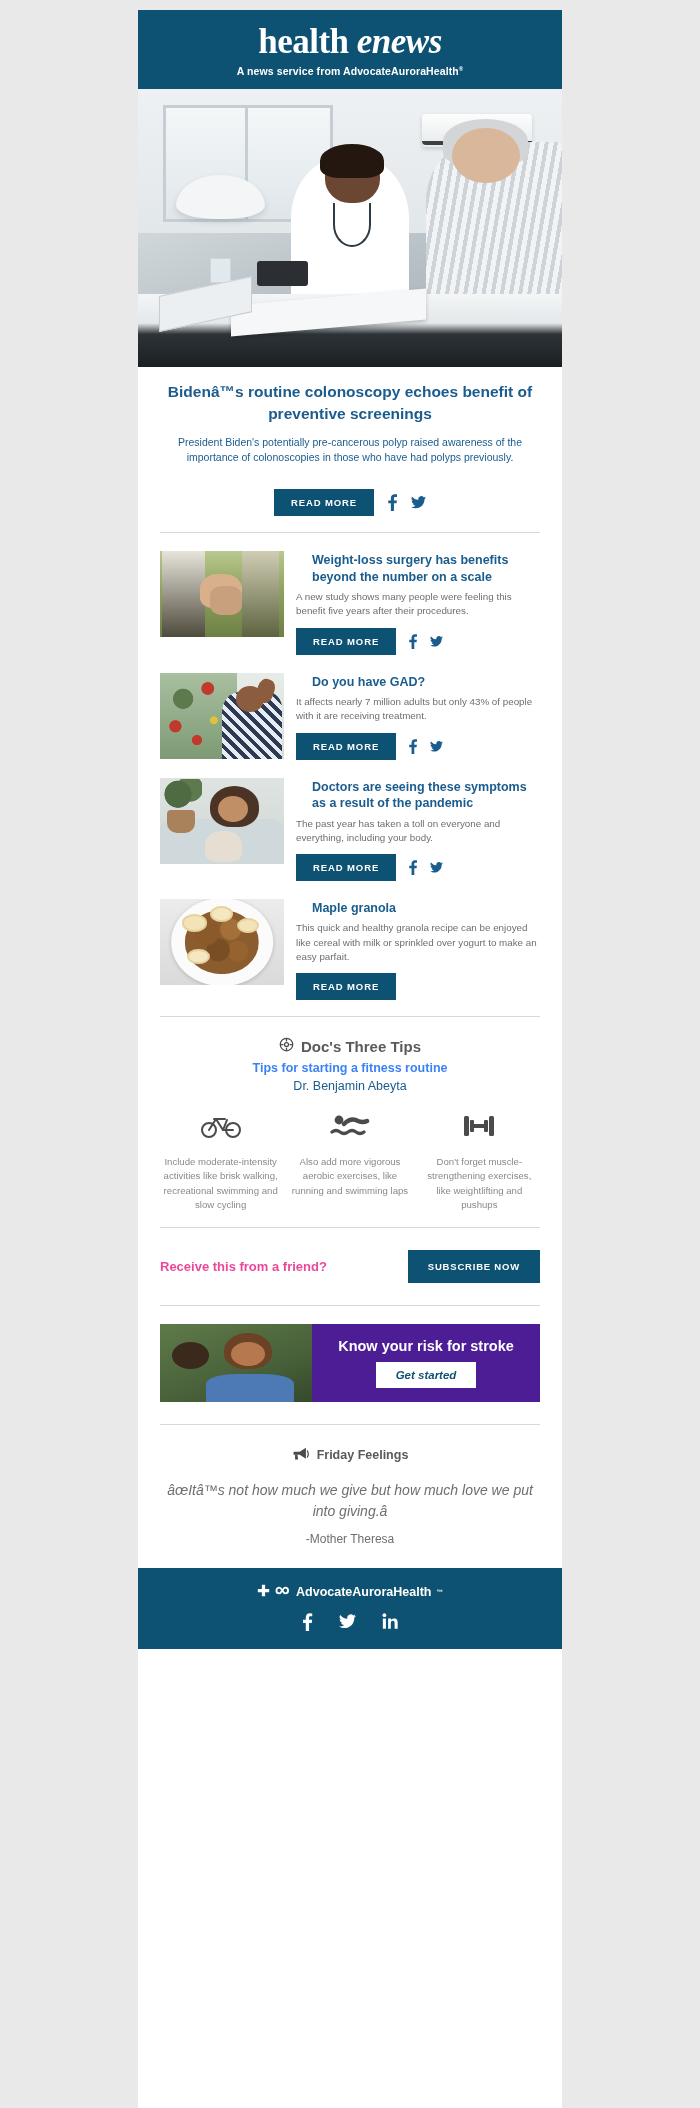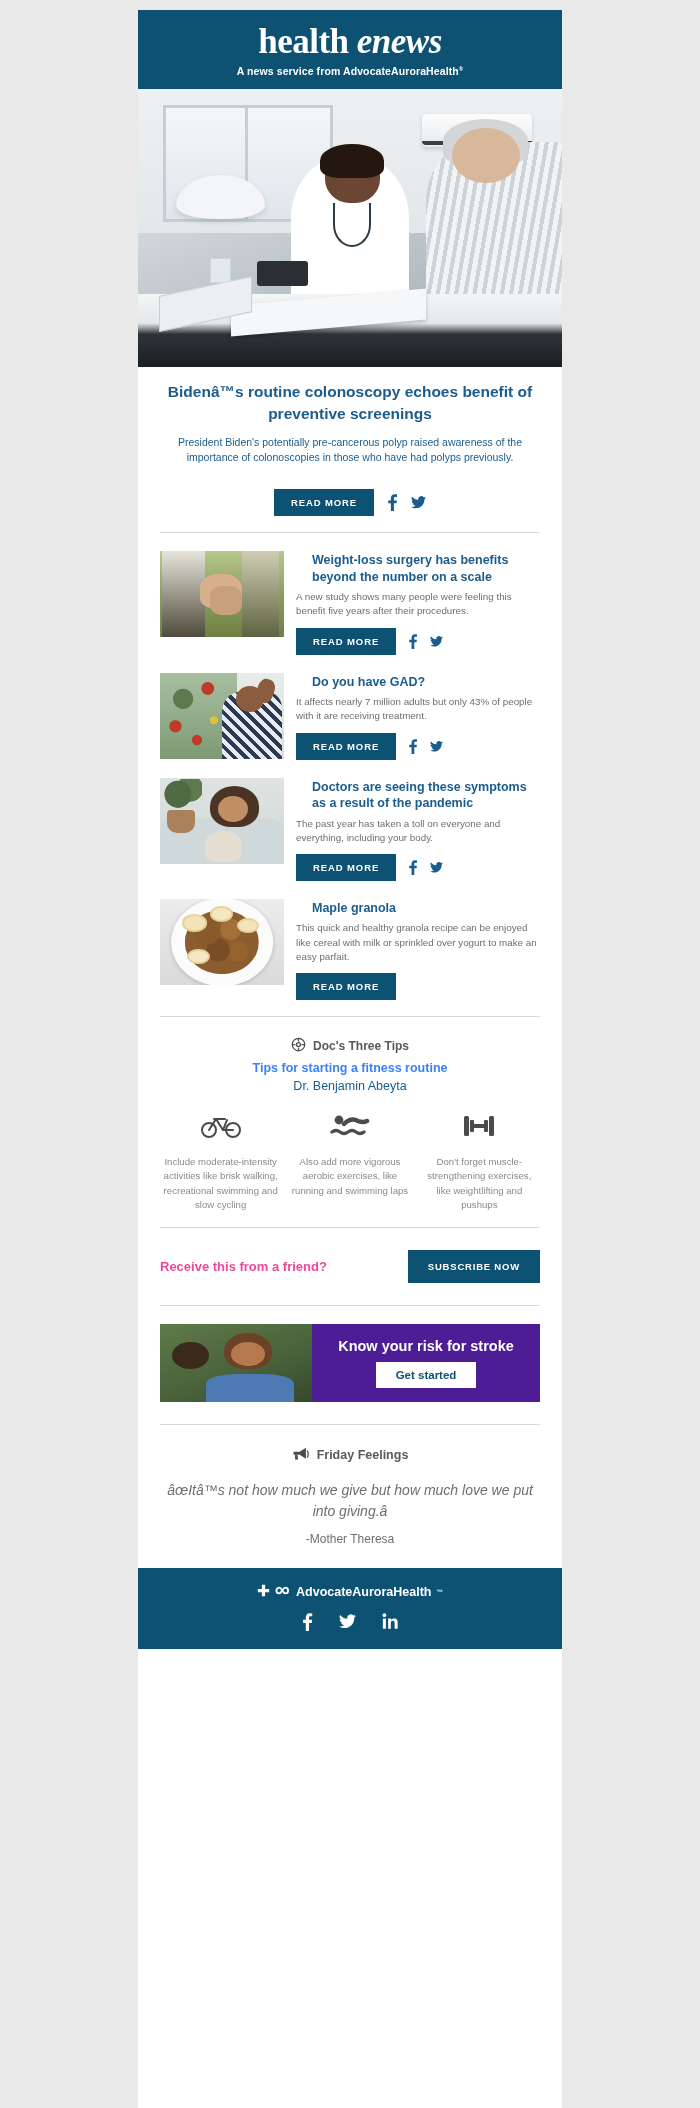--- a/index.html
+++ b/index.html
@@ -279,21 +279,21 @@
                #8b5c2d;}
   .t-granola .b1{position:absolute;left:18%;top:18%;width:20%;height:20%;background:#f2e3b8;border-radius:50%;border:2px solid #e6d29b;}
   .t-granola .b2{position:absolute;left:40%;top:8%;width:19%;height:19%;background:#f4e7c2;border-radius:50%;border:2px solid #e6d29b;}
   .t-granola .b3{position:absolute;left:62%;top:22%;width:18%;height:18%;background:#f2e3b8;border-radius:50%;border:2px solid #e6d29b;}
   .t-granola .b4{position:absolute;left:22%;top:58%;width:18%;height:18%;background:#f4e7c2;border-radius:50%;border:2px solid #e6d29b;}
 
   
   .tips { padding: 12px 22px 6px 22px; text-align:center; }
   .tips-head {
     display:flex; align-items:center; justify-content:center; gap:7px;
-    color:#5a5a5a; font-size:12px; font-weight:bold;
+    color:#5a5a5a; font-size:15px; font-weight:bold;
   }
   .tips-sub {
     color:#3b82f6; font-size:12.5px; font-weight:bold; margin-top:6px;
   }
   .tips-doc { color:#1a5c8e; font-size:12.5px; font-weight:normal; margin-top:4px; }
   .tips-cols { display:flex; gap:8px; margin-top:16px; }
   .tip-col { flex:1; text-align:center; }
   .tip-icon { height:34px; display:flex; align-items:center; justify-content:center; color:#4b4b4b; }
   .tip-text { color:#8a8a8a; font-size:9.6px; line-height:1.5; margin-top:12px; padding:0 2px; }
 
@@ -322,20 +322,21 @@
   .promo-img .p-head2{position:absolute;left:8%;top:24%;width:24%;height:34%;background:#3b2a1c;border-radius:50%;}
   .promo-body {
     flex:1; background:#4c1d95; display:flex; flex-direction:column;
     align-items:center; justify-content:center; gap:8px; padding:6px;
   }
   .promo-title { color:#fff; font-size:14.5px; font-weight:bold; }
   .btn-get {
     background:#ffffff; color:#0d5273; font-size:11.5px; font-weight:bold;
     padding:7px 20px; border:none; cursor:pointer;
     font-family:"Liberation Sans", sans-serif;
+    font-style:italic;
   }
 
   
   .feelings { padding: 14px 22px 22px 22px; text-align:center; }
   .feel-head {
     display:flex; align-items:center; justify-content:center; gap:8px;
     color:#5a5a5a; font-size:12.5px; font-weight:bold;
   }
   .feel-quote {
     color:#6e6e6e; font-size:14px; font-style:italic; line-height:1.5;

